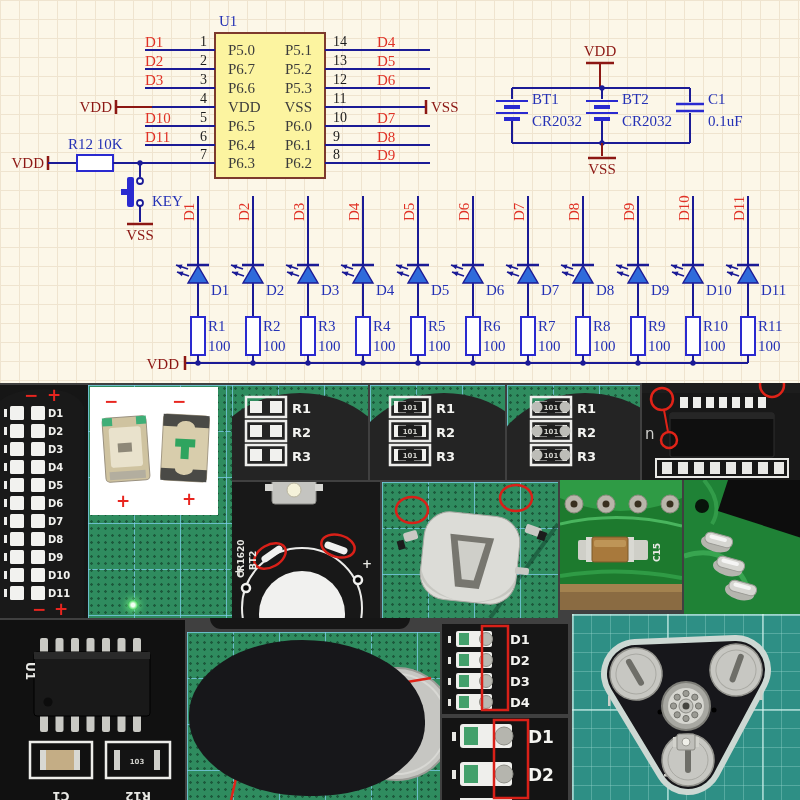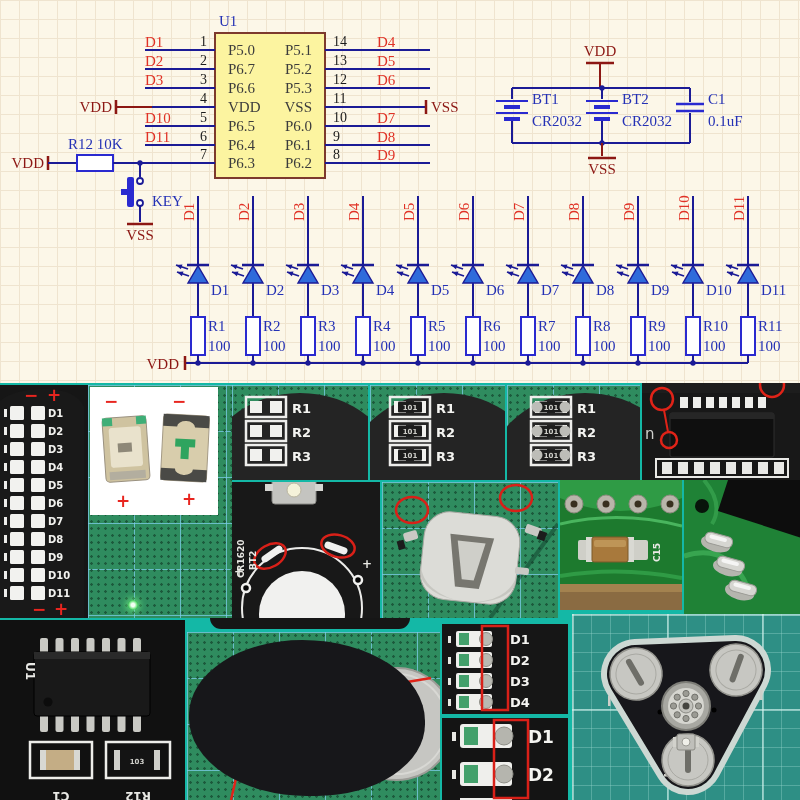--- a/index.html
+++ b/index.html
@@ -1,16 +1,16 @@
 <!DOCTYPE html>
 <html><head>
 <meta charset="utf-8">
 <style>
   html,body{margin:0;padding:0;background:#ffffff;}
-  #root{position:relative;width:800px;height:800px;background:#14b8a6;overflow:hidden;
+  #root{position:relative;width:800px;height:800px;background:#404040;overflow:hidden;
         font-family:"DejaVu Sans",sans-serif;}
   
   #sheet{position:absolute;left:0;top:0;width:800px;height:383px;
     background-color:#fcf7e8;
     background-image:linear-gradient(#efe4cf 1px,transparent 1px),
                      linear-gradient(90deg,#efe4cf 1px,transparent 1px);
     background-size:19px 19px;}
   #schem-svg{position:absolute;left:0;top:0;}
   .net{font:15px "Liberation Serif","DejaVu Serif",serif;fill:#e03226;}
   .pwr{font:15px "Liberation Serif","DejaVu Serif",serif;fill:#8c1713;}

